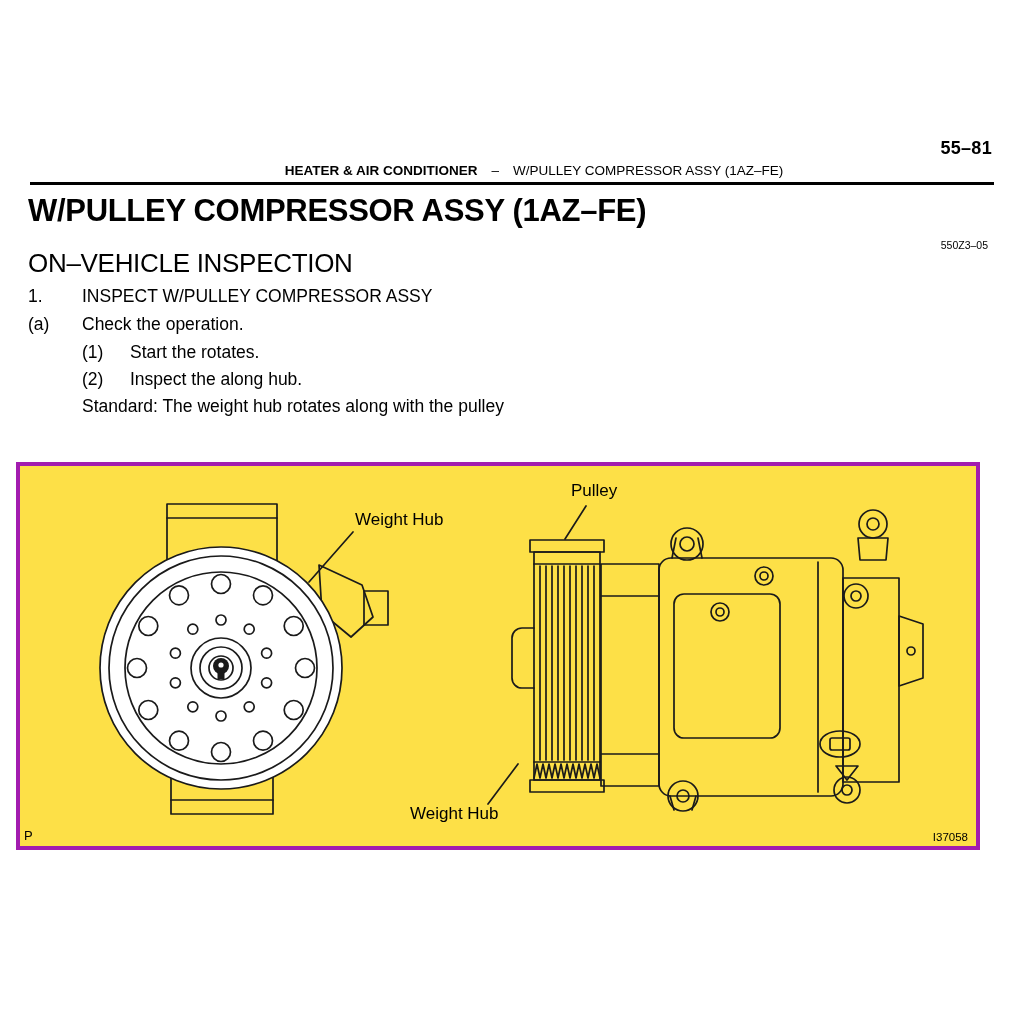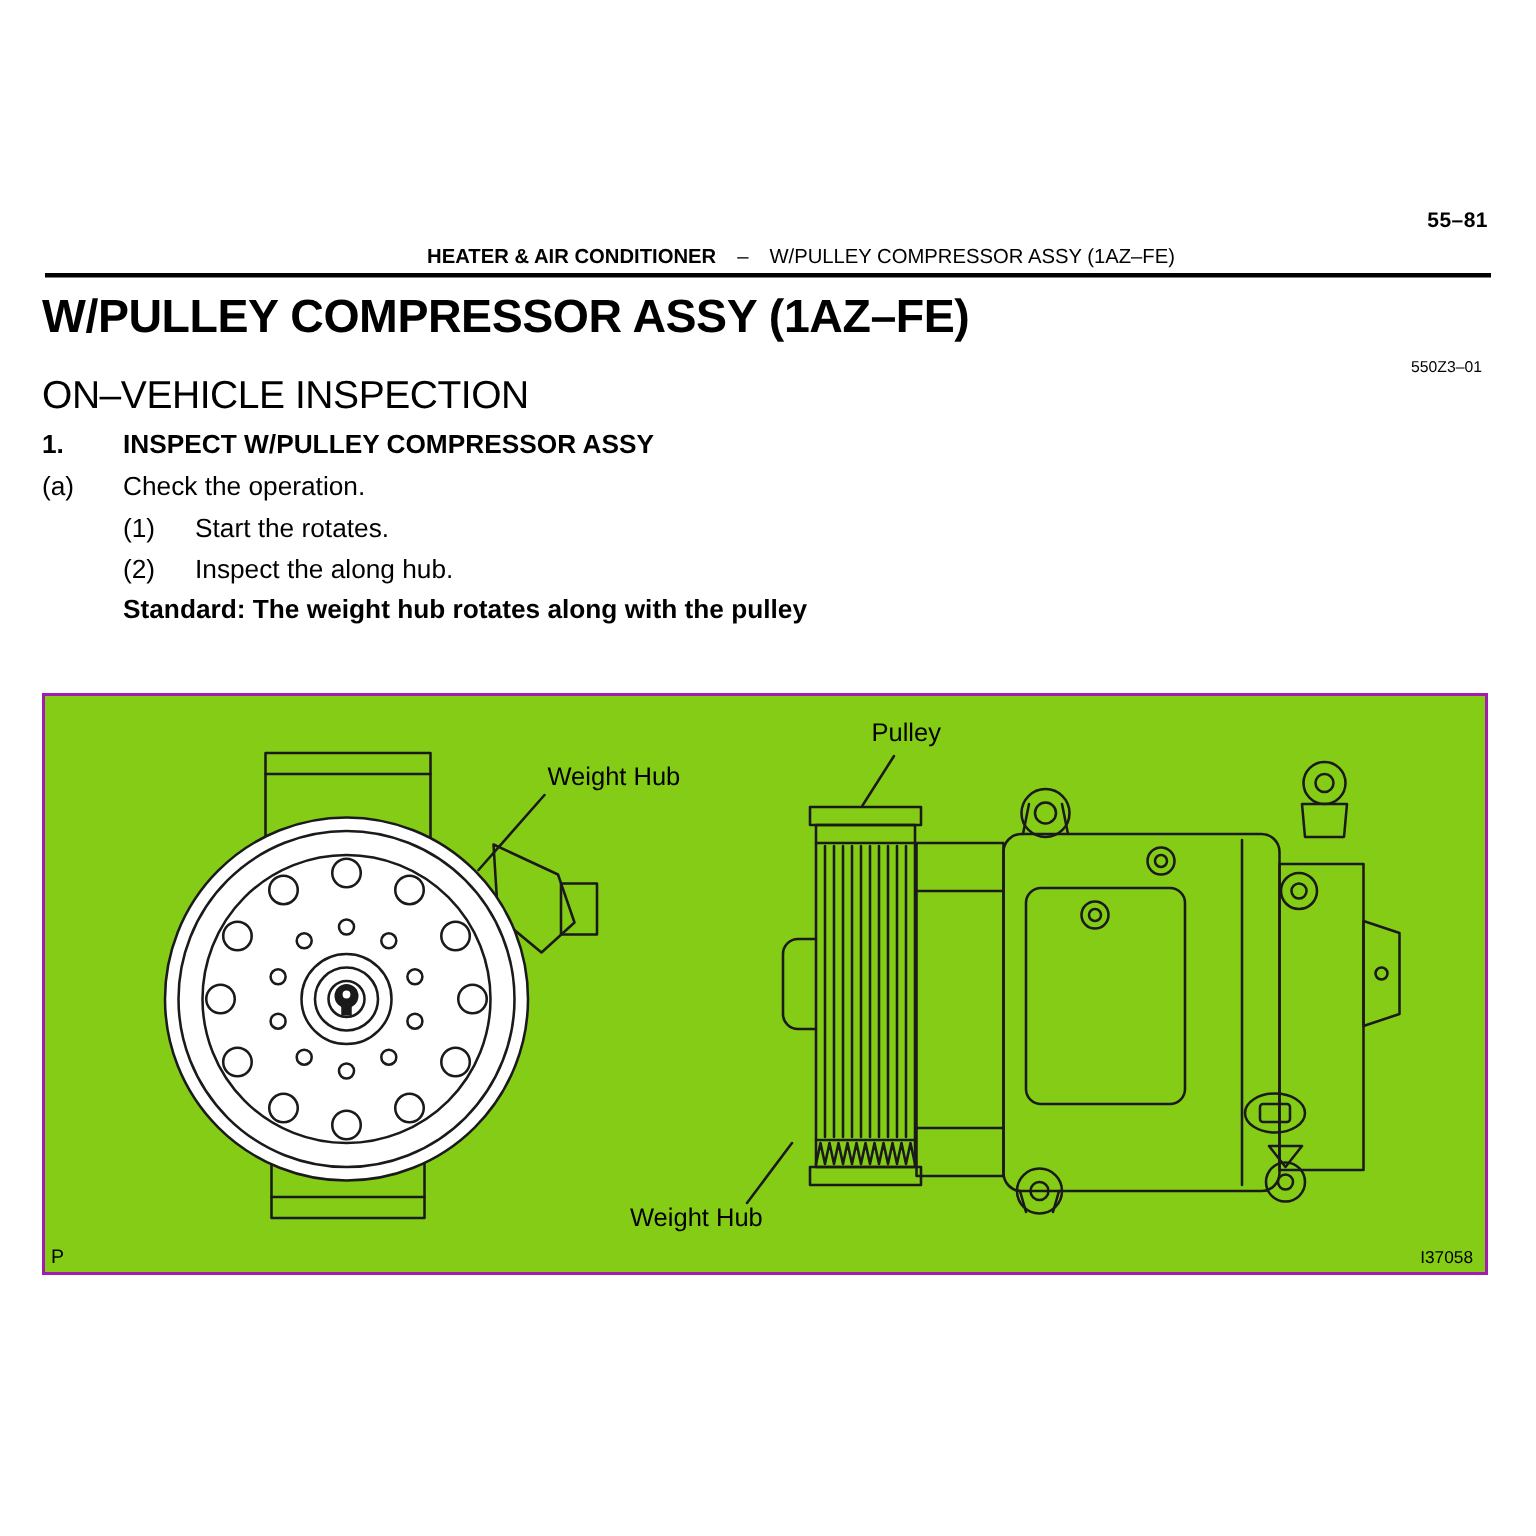--- a/index.html
+++ b/index.html
@@ -4,58 +4,58 @@
 <style>
   * { box-sizing: border-box; }
   html, body { margin: 0; padding: 0; background: #ffffff; }
   body {
     width: 1024px; height: 1024px; position: relative;
     font-family: "Liberation Sans", sans-serif; color: #000;
     overflow: hidden;
   }
   .abs { position: absolute; }
 
-  .pageno   { top: 138px; right: 32px; font-size: 14px; font-weight: bold; letter-spacing: .3px; }
+  .pageno   { top: 138px; right: 32px; font-size: 18px; font-weight: bold; letter-spacing: .3px; }
   .runhdr   { top: 163px; left: 30px; width: 964px; text-align: center; font-size: 13.5px; white-space: nowrap; }
   .runhdr .bold { font-weight: bold; margin-left: 44px; }
   .runhdr .gap  { display: inline-block; width: 14px; }
   .rule     { top: 182px; left: 30px; width: 964px; height: 3px; background: #000; }
   .title    { top: 193px; left: 28px; font-size: 31px; font-weight: bold; letter-spacing: -.3px; white-space: nowrap; }
   .doccode  { top: 239px; right: 36px; font-size: 10.5px; }
   .sectitle { top: 248px; left: 28px; font-size: 26px; font-weight: normal; letter-spacing: -.3px; white-space: nowrap; }
 
   .line   { left: 28px; width: 966px; font-size: 17.5px; white-space: nowrap; }
-  .bold   { font-weight: bold; }
+  .bold   { font-weight: normal; }
   .marker { display: inline-block; width: 54px; }
   .indent { padding-left: 54px; }
   .marker2 { display: inline-block; width: 48px; }
 
   .figure {
-    top: 462px; left: 28px; width: 964px; height: 388px;
-    border: 2px solid #a21caf; background: #84cc16;
+    top: 462px; left: 16px; width: 964px; height: 388px;
+    border: 4px solid #a21caf; background: #fde047;
   }
   .figure svg { position: absolute; left: 0; top: 0; }
   .figlabel { position: absolute; font-size: 17px; white-space: nowrap; }
   .figP     { position: absolute; left: 4px;  bottom: 3px; font-size: 13px; }
   .figcode  { position: absolute; right: 8px; bottom: 3px; font-size: 11.5px; }
 </style>
 </head>
 <body>
 
 <div class="abs pageno">55–81</div>
 
 <div class="abs runhdr">
   <span class="bold">HEATER &amp; AIR CONDITIONER</span><span class="gap"></span><span>–</span><span class="gap"></span><span>W/PULLEY COMPRESSOR ASSY (1AZ–FE)</span>
 </div>
 
 <div class="abs rule"></div>
 
 <div class="abs title">W/PULLEY COMPRESSOR ASSY (1AZ–FE)</div>
 
-<div class="abs doccode">550Z3–01</div>
+<div class="abs doccode">550Z3–05</div>
 
 <div class="abs sectitle">ON–VEHICLE INSPECTION</div>
 
 <div class="abs line bold" style="top:286px">
   <span class="marker">1.</span><span>INSPECT W/PULLEY COMPRESSOR ASSY</span>
 </div>
 
 <div class="abs line" style="top:314px">
   <span class="marker">(a)</span><span>Check the operation.</span>
 </div>

